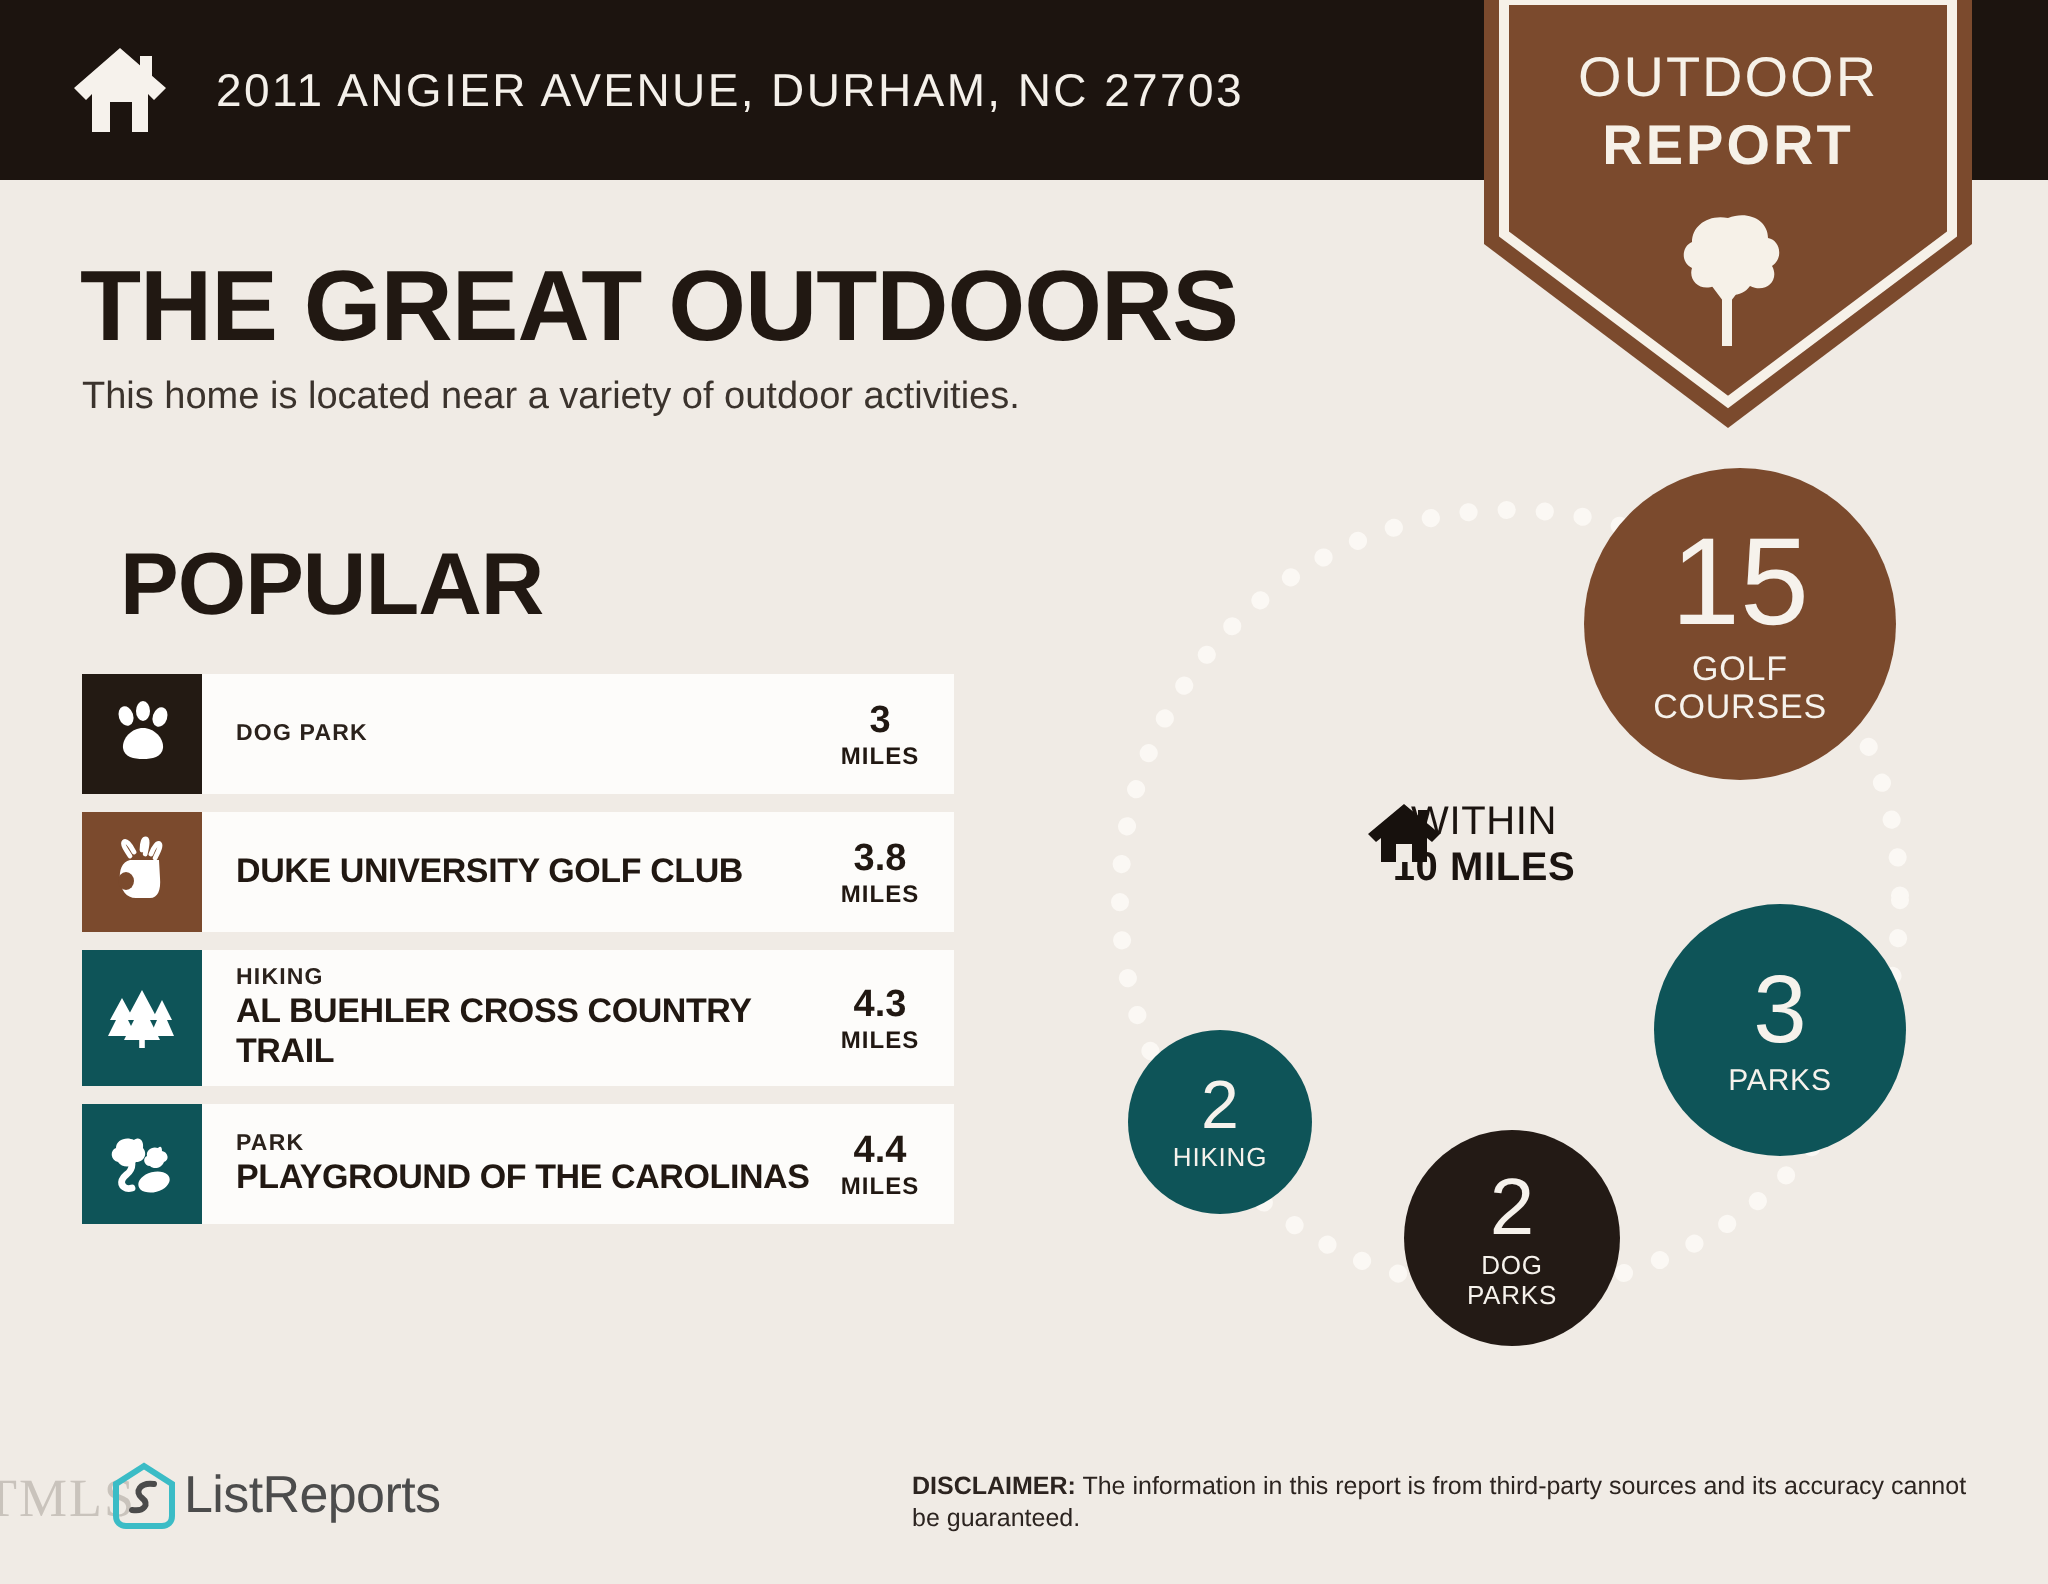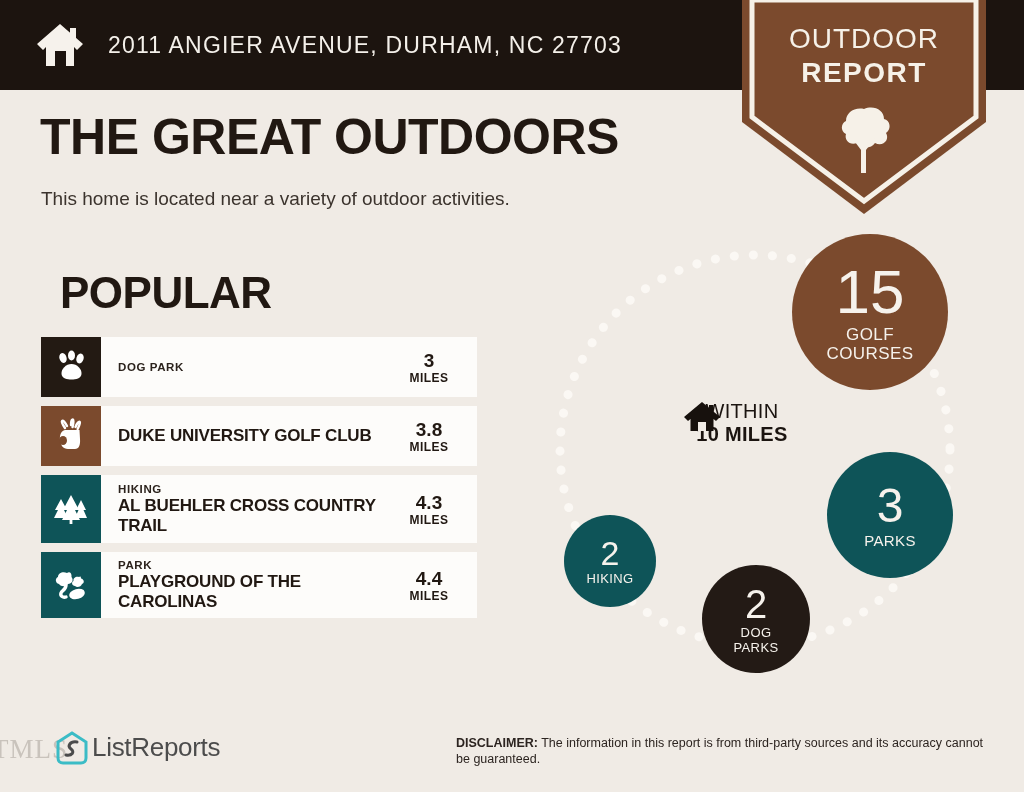--- a/index.html
+++ b/index.html
@@ -26,21 +26,21 @@
   .badge { position:absolute; left:740px; top:0; width:248px; height:216px; }
   .badge svg { display:block; }
   .badge-label {
     position:absolute; left:0; top:22px; width:248px; text-align:center;
     color:#f6f1e8; font-size:28px; line-height:34px; letter-spacing:1px;
   }
   .badge-label .l2 { font-weight:bold; letter-spacing:1.5px; }
 
   
   .title {
-    position:absolute; left:40px; top:108px;
+    position:absolute; left:40px; top:124px;
     font-size:50px; font-weight:bold; color:#211812; letter-spacing:-0.5px;
   }
   .subtitle {
     position:absolute; left:41px; top:188px;
     font-size:19px; color:#3b332d; font-weight:400;
   }
   .section-title {
     position:absolute; left:40px; top:268px;
     font-size:44px; font-weight:bold; color:#211812; letter-spacing:-0.5px;margin-left:20px;
   }
@@ -49,21 +49,21 @@
   .list { position:absolute; left:41px; top:337px; width:436px; }
   .row {
     position:relative; display:flex; align-items:stretch;
     background:#fdfcfa; margin-bottom:9px; min-height:60px;
   }
   .row-icon {
     width:60px; flex:0 0 60px; display:flex; align-items:center; justify-content:center;
   }
   .row-icon svg { display:block; }
   .row-body {
-    flex:1 1 auto; display:flex; align-items:center; padding:6px 14px 6px 17px;
+    flex:1 1 auto; display:flex; align-items:center; padding:6px 3px 6px 17px;
   }
   .row-text { flex:1 1 auto; }
   .row-cat {
     font-size:11.5px; font-weight:bold; color:#2b221c; letter-spacing:0.6px; line-height:14px;
   }
   .row-name {
     font-size:17px; font-weight:bold; color:#211812; letter-spacing:-0.2px; line-height:20px;
   }
   .row-dist {
     flex:0 0 62px; text-align:center; padding-right:6px;

